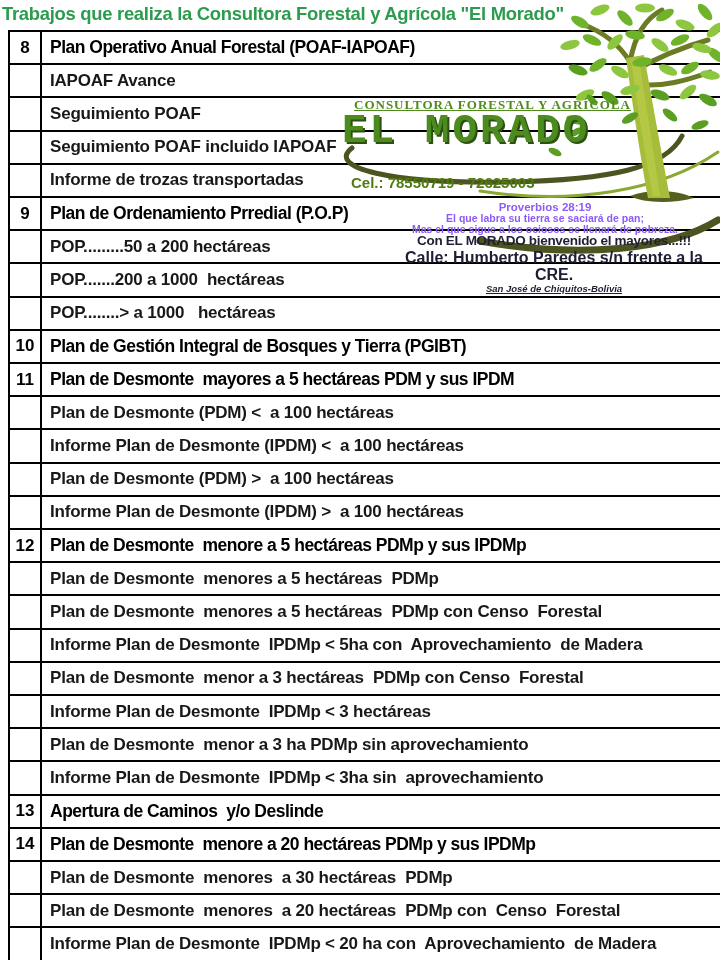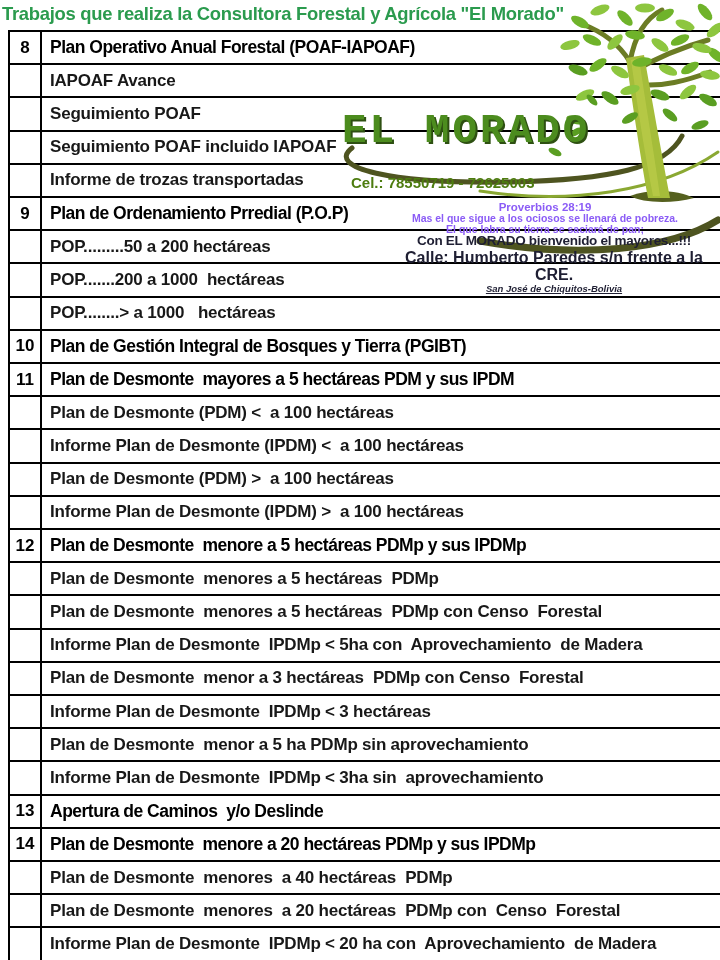--- a/index.html
+++ b/index.html
@@ -155,37 +155,37 @@
         <div class="row">
           <span class="num"></span>
           <span class="txt">Plan de Desmonte  menor a 3 hectáreas  PDMp con Censo  Forestal</span>
         </div>
         <div class="row">
           <span class="num"></span>
           <span class="txt">Informe Plan de Desmonte  IPDMp &lt; 3 hectáreas</span>
         </div>
         <div class="row">
           <span class="num"></span>
-          <span class="txt">Plan de Desmonte  menor a 5 ha PDMp sin aprovechamiento</span>
+          <span class="txt">Plan de Desmonte  menor a 3 ha PDMp sin aprovechamiento</span>
         </div>
         <div class="row">
           <span class="num"></span>
           <span class="txt">Informe Plan de Desmonte  IPDMp &lt; 3ha sin  aprovechamiento</span>
         </div>
         <div class="row hdr">
           <span class="num">13</span>
           <span class="txt">Apertura de Caminos  y/o Deslinde</span>
         </div>
         <div class="row hdr">
           <span class="num">14</span>
           <span class="txt">Plan de Desmonte  menore a 20 hectáreas PDMp y sus IPDMp</span>
         </div>
         <div class="row">
           <span class="num"></span>
-          <span class="txt">Plan de Desmonte  menores  a 40 hectáreas  PDMp</span>
+          <span class="txt">Plan de Desmonte  menores  a 30 hectáreas  PDMp</span>
         </div>
         <div class="row">
           <span class="num"></span>
           <span class="txt">Plan de Desmonte  menores  a 20 hectáreas  PDMp con  Censo  Forestal</span>
         </div>
         <div class="row">
           <span class="num"></span>
           <span class="txt">Informe Plan de Desmonte  IPDMp &lt; 20 ha con  Aprovechamiento  de Madera</span>
         </div>
       </div>
@@ -241,26 +241,27 @@
         <ellipse cx="378" cy="100" rx="10" ry="4.5" transform="rotate(30 378 100)"></ellipse>
         <ellipse cx="245" cy="120" rx="9" ry="4" transform="rotate(15 245 120)"></ellipse>
         <ellipse cx="300" cy="118" rx="9" ry="4" transform="rotate(-30 300 118)"></ellipse>
         <ellipse cx="340" cy="115" rx="9" ry="4" transform="rotate(40 340 115)"></ellipse>
         <ellipse cx="370" cy="125" rx="9" ry="4" transform="rotate(-20 370 125)"></ellipse>
         <ellipse cx="262" cy="100" rx="7" ry="3.2" transform="rotate(45 262 100)"></ellipse>
         <ellipse cx="246" cy="132" rx="7" ry="3.2" transform="rotate(-30 246 132)"></ellipse>
         <ellipse cx="225" cy="152" rx="7" ry="3.2" transform="rotate(25 225 152)"></ellipse>
       </g>
     </svg>
+    <div class="logo-tagline">CONSULTORA FORESTAL Y AGRÍCOLA</div>
     <div class="logo-name">EL MORADO</div>
     <div class="logo-phone">Cel.: 78550719 - 72625003</div>
     <div class="verse">
       <div class="verse-title">Proverbios 28:19</div>
+      <div class="verse-line">El que labra su tierra se saciará de pan;</div>
       <div class="verse-line">Mas el que sigue a los ociosos se llenará de pobreza.</div>
-      <div class="verse-line">El que labra su tierra se saciará de pan;</div>
     </div>
     <div class="slogan">
       <div class="slogan-main">Con EL MORADO bienvenido el mayores...!!!</div>
       <div class="slogan-addr1">Calle: Humberto Paredes s/n frente a la CRE.</div>
       <div class="slogan-addr2">San José de Chiquitos-Bolivia</div>
     </div>
   </div>
 
 </div>
 

